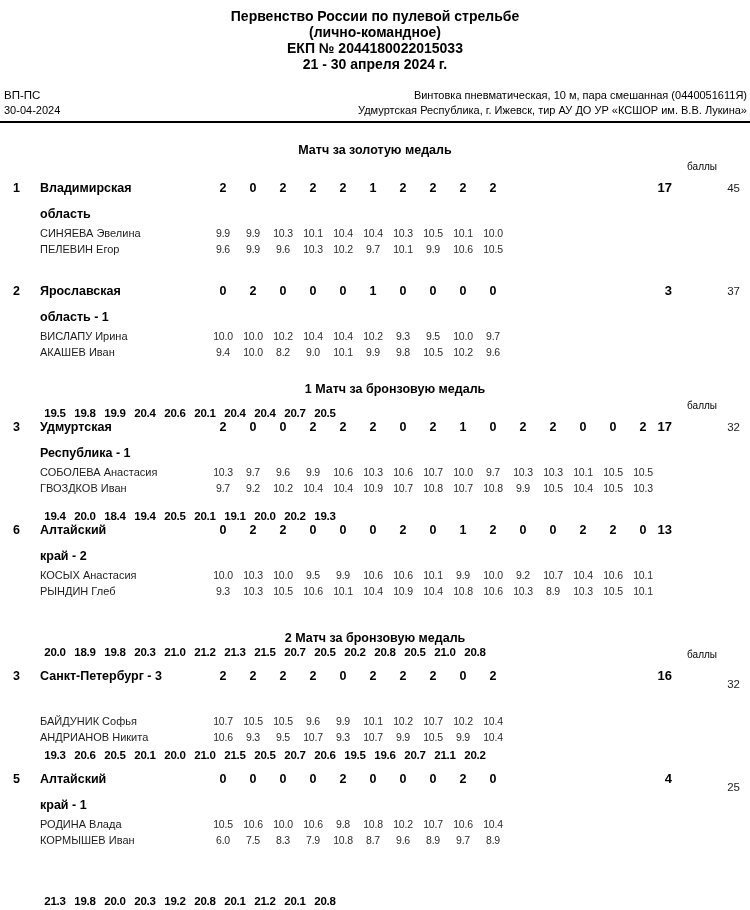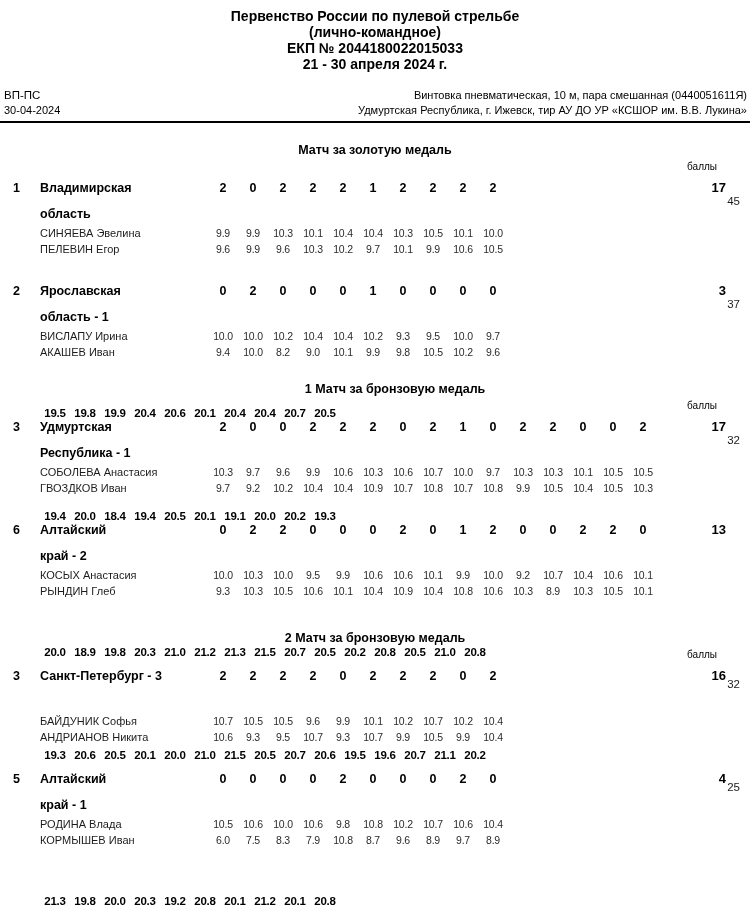--- a/index.html
+++ b/index.html
@@ -39,23 +39,23 @@
   .rank { position:absolute; left:13px; top:0; font-weight:bold; font-size:12.5px; line-height:14px; }
   .name { flex:0 0 168px; font-weight:bold; font-size:12.5px; line-height:14px; }
   .row-ath .name { font-weight:normal; font-size:11px; line-height:13px; color:#1c1c1c; }
 
   .cells { display:flex; flex:0 0 auto; }
   .cells .cell { flex:0 0 30px; width:30px; text-align:center; }
   .row-points .cells { font-weight:bold; font-size:12.5px; line-height:14px; }
   .row-sums   .cells { font-weight:bold; font-size:11.5px; line-height:13px; letter-spacing:-0.2px;margin-top:32px; }
   .row-ath    .cells { font-weight:normal; font-size:10.5px; line-height:13px; color:#2b2b2b; letter-spacing:-0.2px; }
 
-  .total { position:absolute; left:674px; top:0; width:52px; text-align:right;
+  .total { position:absolute; left:620px; top:0; width:52px; text-align:right;
            font-weight:bold; font-size:13px; line-height:14px; }
-  .secondary { position:absolute; left:708px; top:14px; width:32px; text-align:right;
+  .secondary { position:absolute; left:708px; top:1px; width:32px; text-align:right;
                font-weight:normal; font-size:11.5px; line-height:13px; color:#1c1c1c; }
   .secondary.low { top:9px; }
 </style>
 </head>
 <body>
 
 <div class="page">
 
   <div class="title-block">
     <div>Первенство России по пулевой стрельбе</div>

